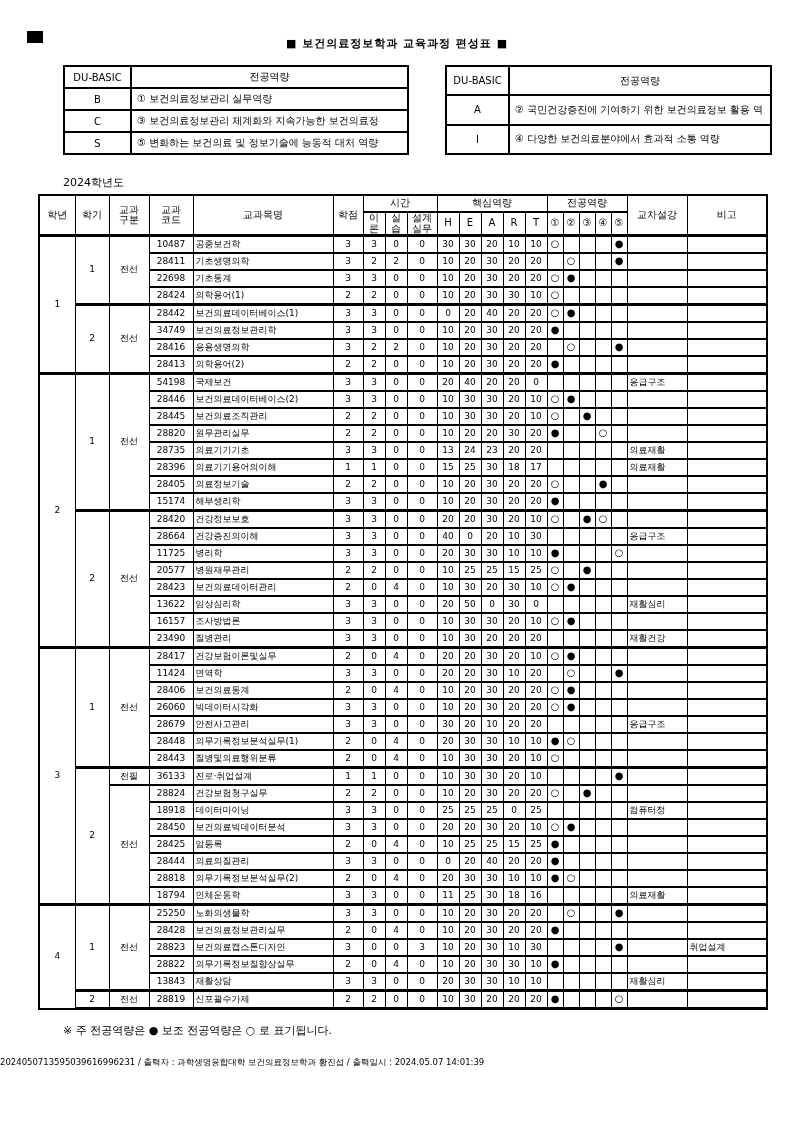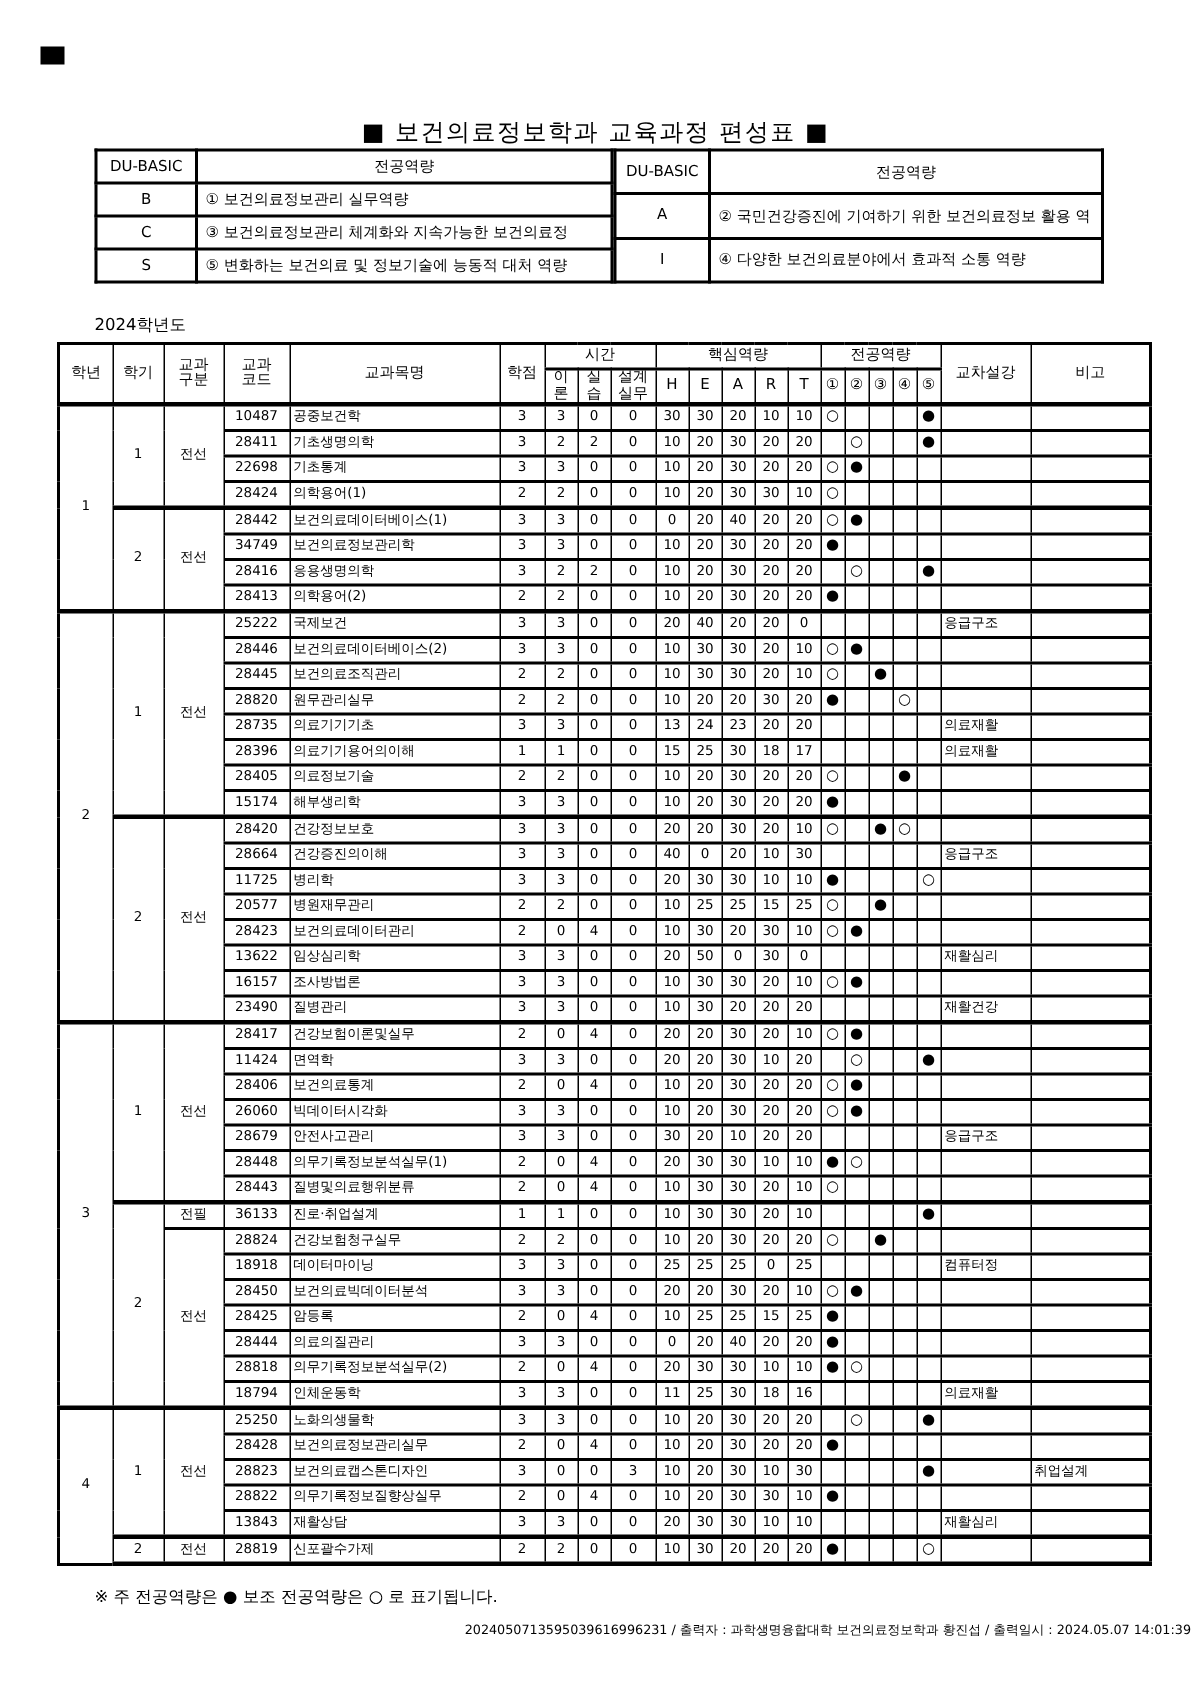--- a/index.html
+++ b/index.html
@@ -3,24 +3,24 @@
 <meta charset="utf-8">
 <style>
   html,body { margin:0; padding:0; }
   body {
     width:794px; height:1123px;
     background:#ffffff; color:#000;
     font-family:"DejaVu Sans", sans-serif;
     position:relative; overflow:hidden;
   }
   .scan-mark { position:absolute; left:27px; top:31px; width:16px; height:12px; background:#000; }
-  .title { margin-top:78px; text-align:center; font-size:16px; font-weight:normal; letter-spacing:1px; }
+  .title { margin-top:36px; text-align:center; font-size:11px; font-weight:bold; letter-spacing:1px; }
 
   
-  .comp-wrap { display:flex; margin:0 0 0 63px; }
+  .comp-wrap { display:flex; margin:14px 0 0 63px;gap:36px; }
   table.comp { border-collapse:collapse; table-layout:fixed; }
   .comp th, .comp td {
     border:2px solid #000; font-size:10px; height:16px;
     padding:2px 5px; overflow:hidden; white-space:nowrap; font-weight:normal;
   }
   .comp .code { text-align:center; }
   .comp th { text-align:center; }
 
   .year-label { margin:20px 0 4px 63px; font-size:11px; }
 
@@ -33,21 +33,21 @@
     text-align:center; vertical-align:middle;
   }
   .main thead th { font-size:10px; }
   .main .wrap2 { white-space:pre-line; }
   .main td.l { text-align:left; }
   .main td.mark { font-size:10px; padding:0; }
   .main tr.sem-start td { border-top:3px solid #000; }
   .main tr:last-child td { border-bottom:3px solid #000; }
 
   .footnote { margin:13px 0 0 63px; font-size:11px; }
-  .print-info { margin-top:9px; text-align:right; font-size:8.5px; }
+  .print-info { margin-top:19px; text-align:left; font-size:8.5px; }
 </style>
 </head>
 <body>
 
 <div class="scan-mark"></div>
 
 <div class="title">■ 보건의료정보학과 교육과정 편성표 ■</div>
 
 <div class="comp-wrap">
   <table class="comp">
@@ -320,21 +320,21 @@
         <td class="mark"></td>
         <td class="mark"></td>
         <td class="mark"></td>
         <td class="l"></td>
         <td class="l"></td>
       </tr>
       <tr class="sem-start">
         <td rowspan="16">2</td>
         <td rowspan="8">1</td>
         <td rowspan="8">전선</td>
-        <td>25222</td>
+        <td>54198</td>
         <td class="l">국제보건</td>
         <td>3</td>
         <td>3</td>
         <td>0</td>
         <td>0</td>
         <td>20</td>
         <td>40</td>
         <td>20</td>
         <td>20</td>
         <td>0</td>

